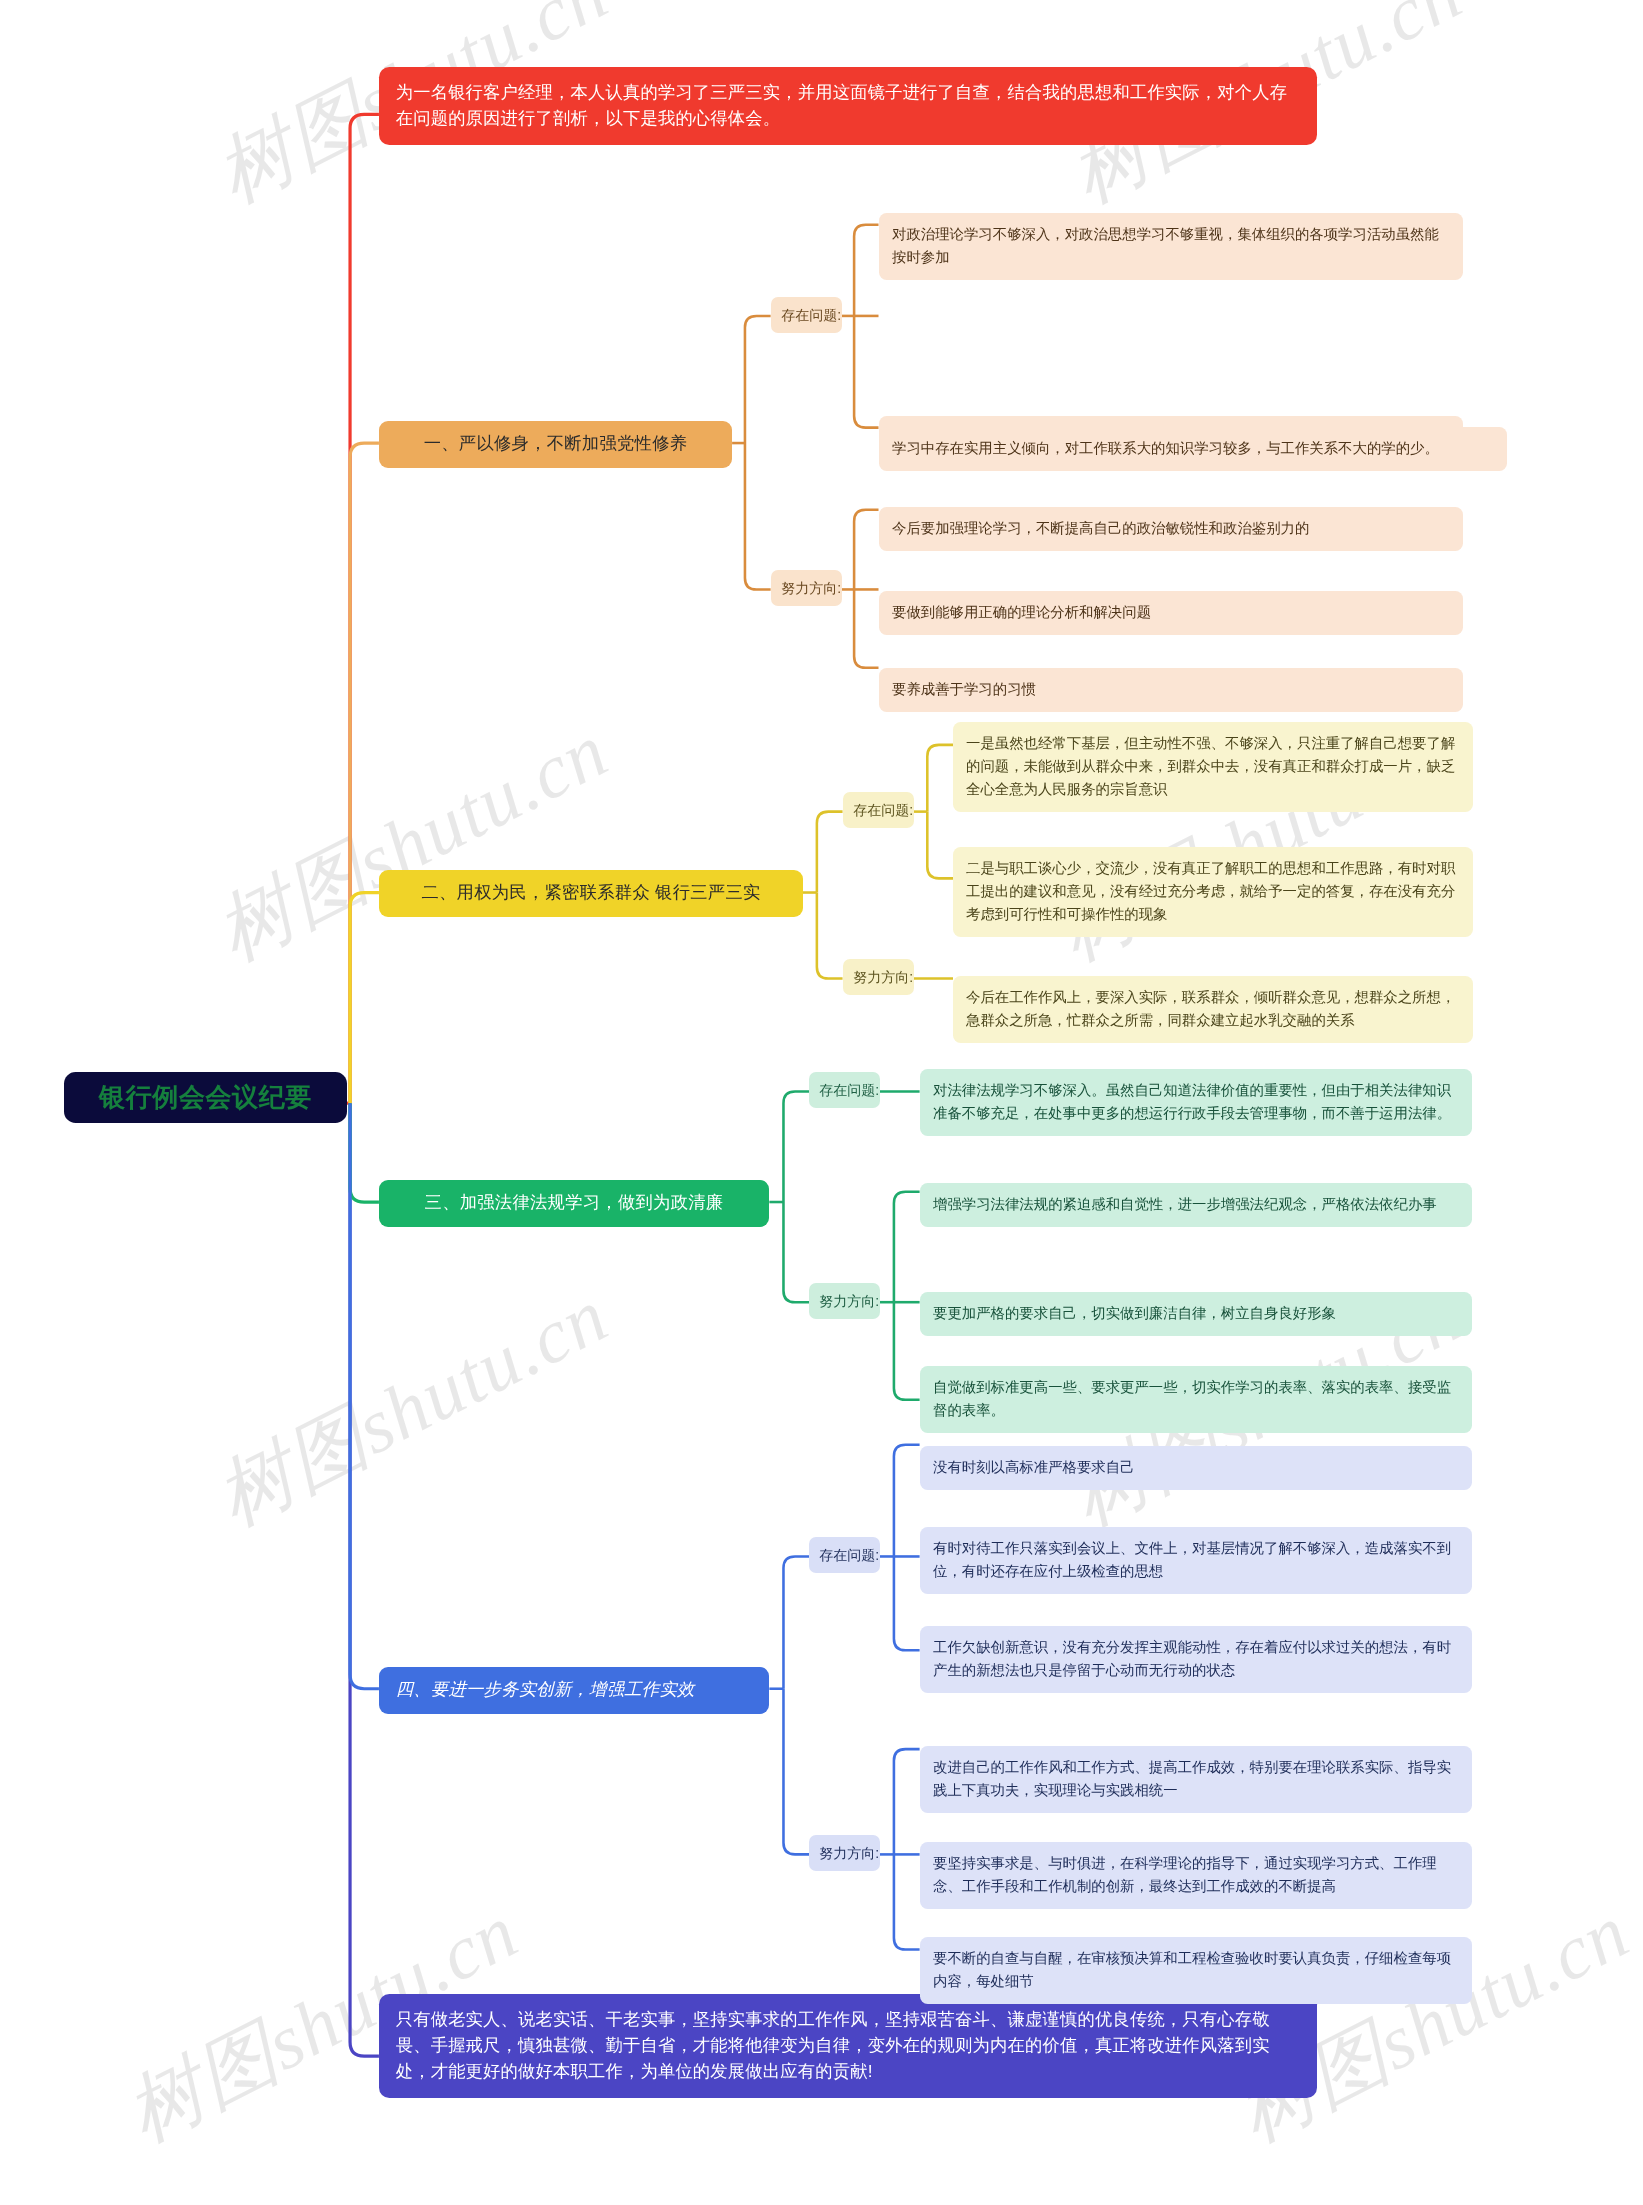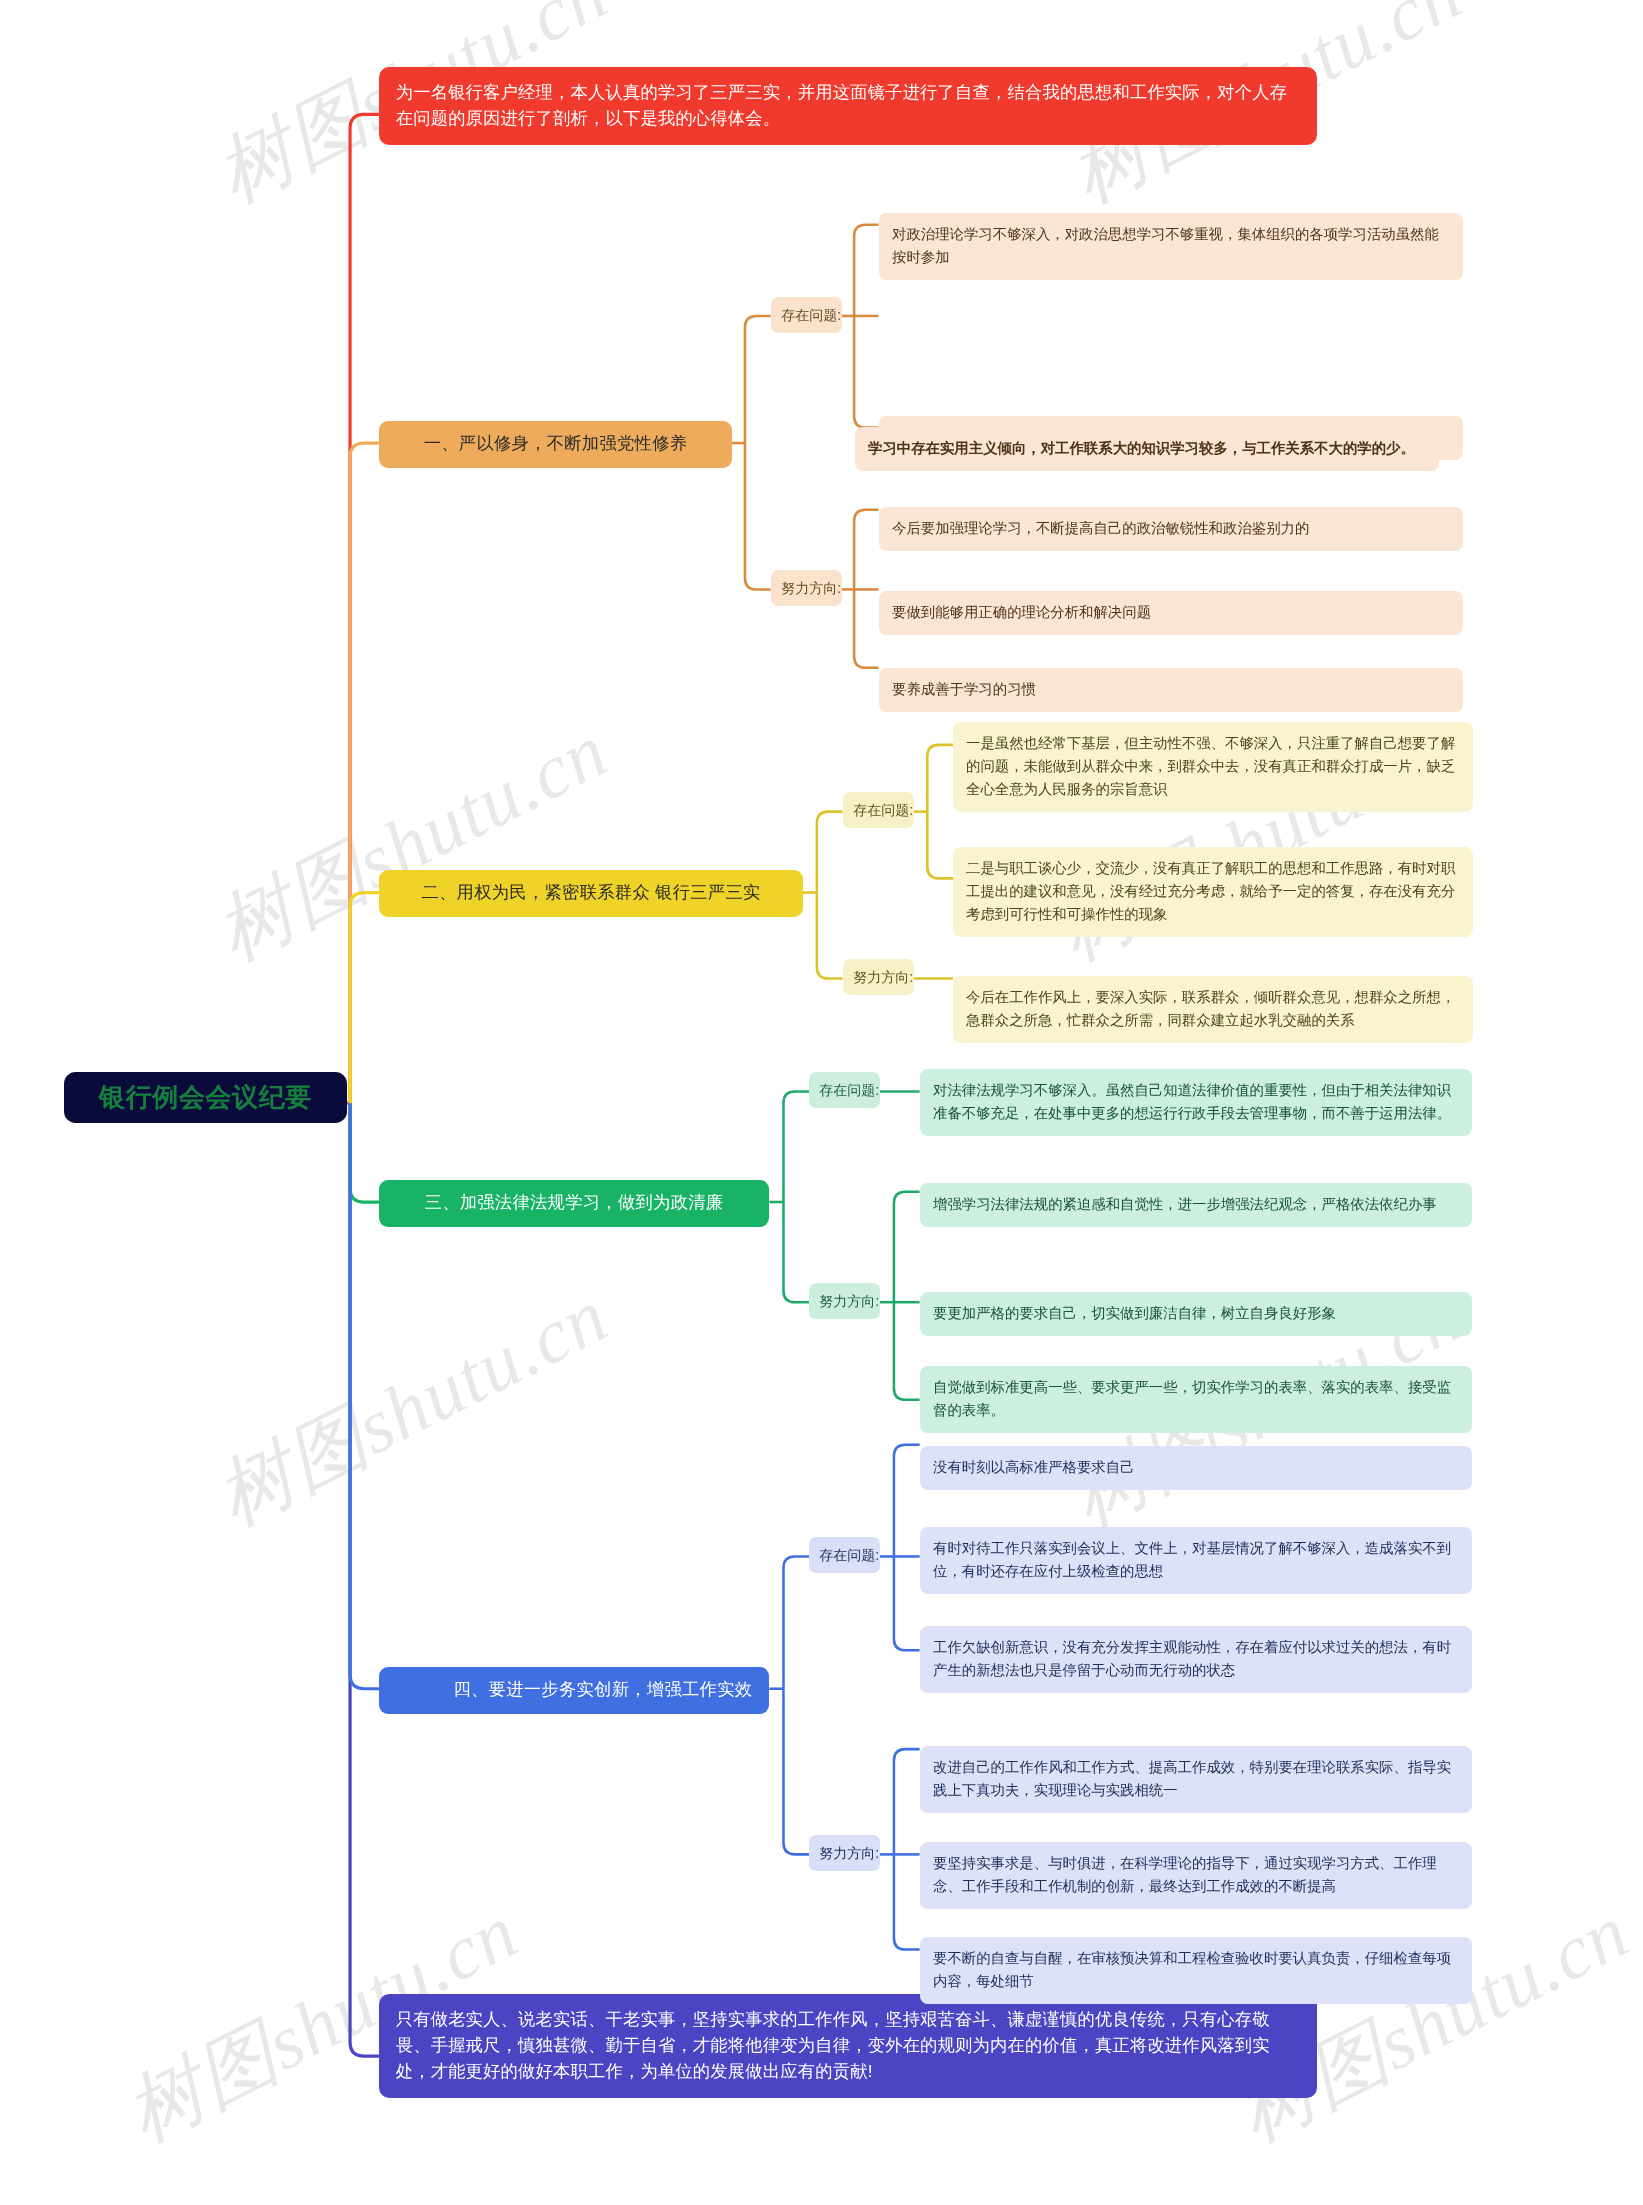--- a/index.html
+++ b/index.html
@@ -206,21 +206,21 @@
     <span class="txt">努力方向:</span>
   </div>
 
   <div class="node leaf c1" style="left:879px; top:194px; width:584px;">
     <span class="txt">对政治理论学习不够深入，对政治思想学习不够重视，集体组织的各项学习活动虽然能按时参加</span>
   </div>
   <div class="node leaf c1" style="left:879px; top:397px; width:584px;">
     <span class="txt">但是平时学习的自觉性、主动性不强。学习内容不系统不全面，联系实际也不够紧密</span>
   </div>
 
-  <div class="node leaf c1" style="left:855px; top:408px; width:584px;font-weight:bold;">
+  <div class="node leaf c1" style="left:879px; top:408px; width:628px;">
     <span class="txt">学习中存在实用主义倾向，对工作联系大的知识学习较多，与工作关系不大的学的少。</span>
   </div>
 
   <div class="node leaf c1" style="left:879px; top:488px; width:584px;">
     <span class="txt">今后要加强理论学习，不断提高自己的政治敏锐性和政治鉴别力的</span>
   </div>
   <div class="node leaf c1" style="left:879px; top:572px; width:584px;">
     <span class="txt">要做到能够用正确的理论分析和解决问题</span>
   </div>
   <div class="node leaf c1" style="left:879px; top:649px; width:584px;">
@@ -266,21 +266,21 @@
     <span class="txt">增强学习法律法规的紧迫感和自觉性，进一步增强法纪观念，严格依法依纪办事</span>
   </div>
   <div class="node leaf c3" style="left:920px; top:1273px; width:552px;">
     <span class="txt">要更加严格的要求自己，切实做到廉洁自律，树立自身良好形象</span>
   </div>
   <div class="node leaf c3" style="left:920px; top:1347px; width:552px;">
     <span class="txt">自觉做到标准更高一些、要求更严一些，切实作学习的表率、落实的表率、接受监督的表率。</span>
   </div>
 
   <div class="node topic t4" style="left:379px; top:1667px; width:390px; justify-content:center;">
-    <span class="txt" style="text-align:right;">四、要进一步务实创新，增强工作实效</span>
+    <span class="txt" style="text-align:left;font-style:italic;">四、要进一步务实创新，增强工作实效</span>
   </div>
 
   <div class="node sublabel c4" style="left:809px; top:1537px; width:71px; justify-content:center;">
     <span class="txt">存在问题:</span>
   </div>
   <div class="node sublabel c4" style="left:809px; top:1835px; width:71px; justify-content:center;">
     <span class="txt">努力方向:</span>
   </div>
 
   <div class="node leaf c4" style="left:920px; top:1427px; width:552px;">

